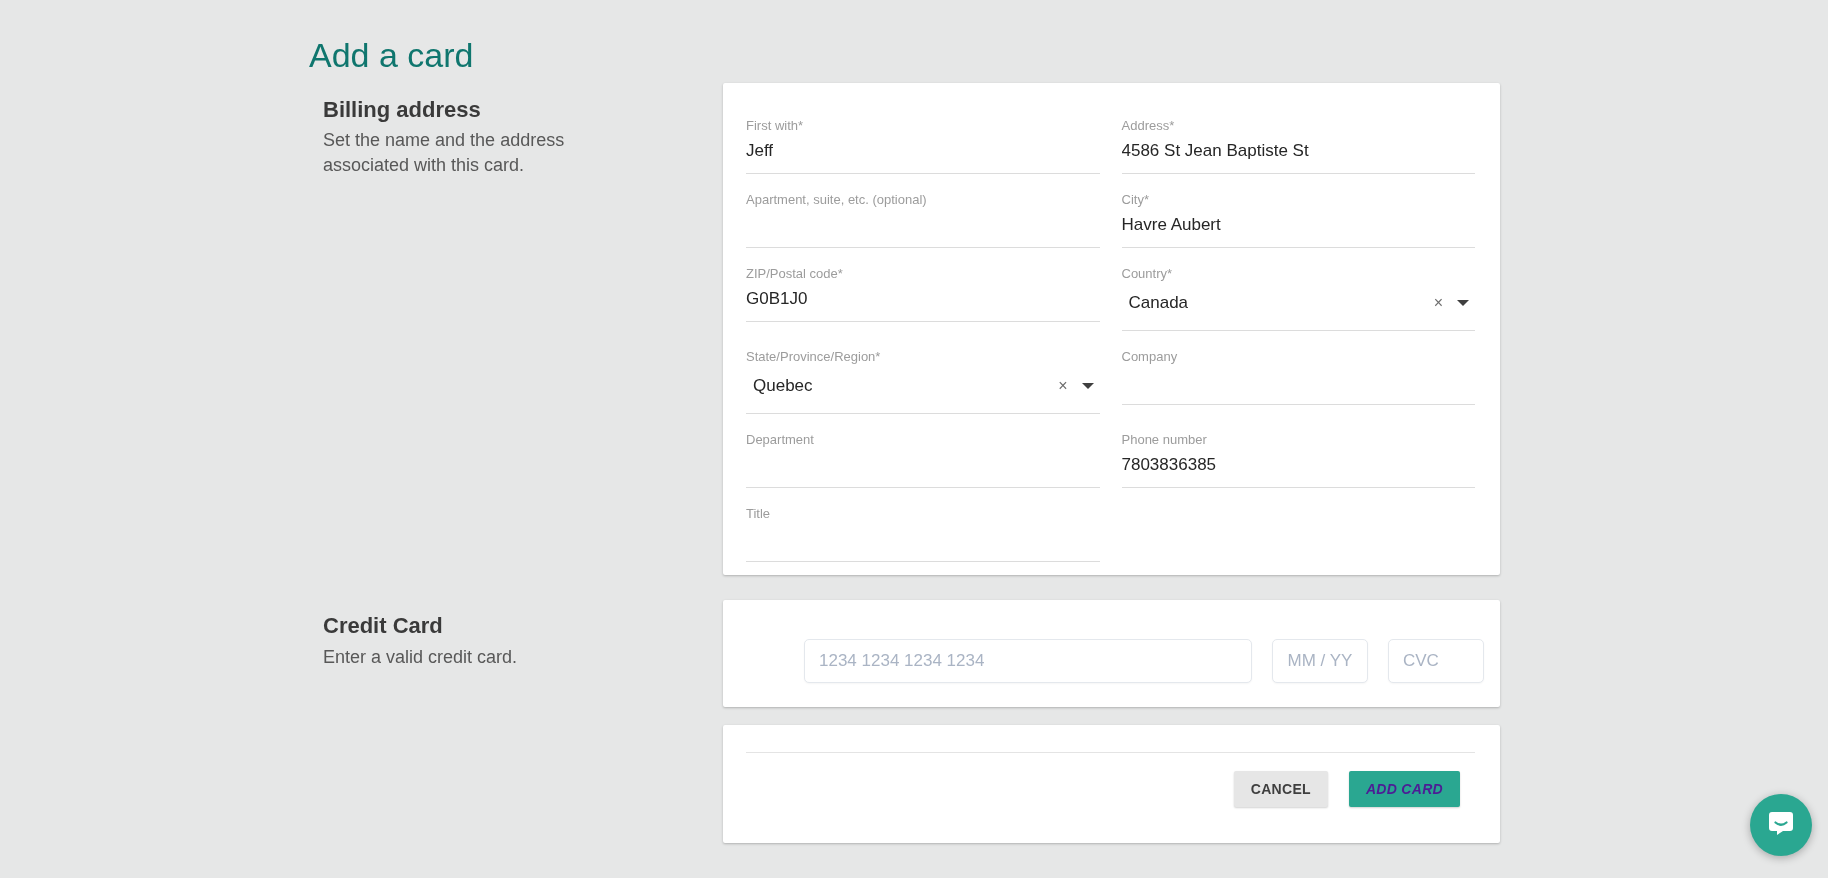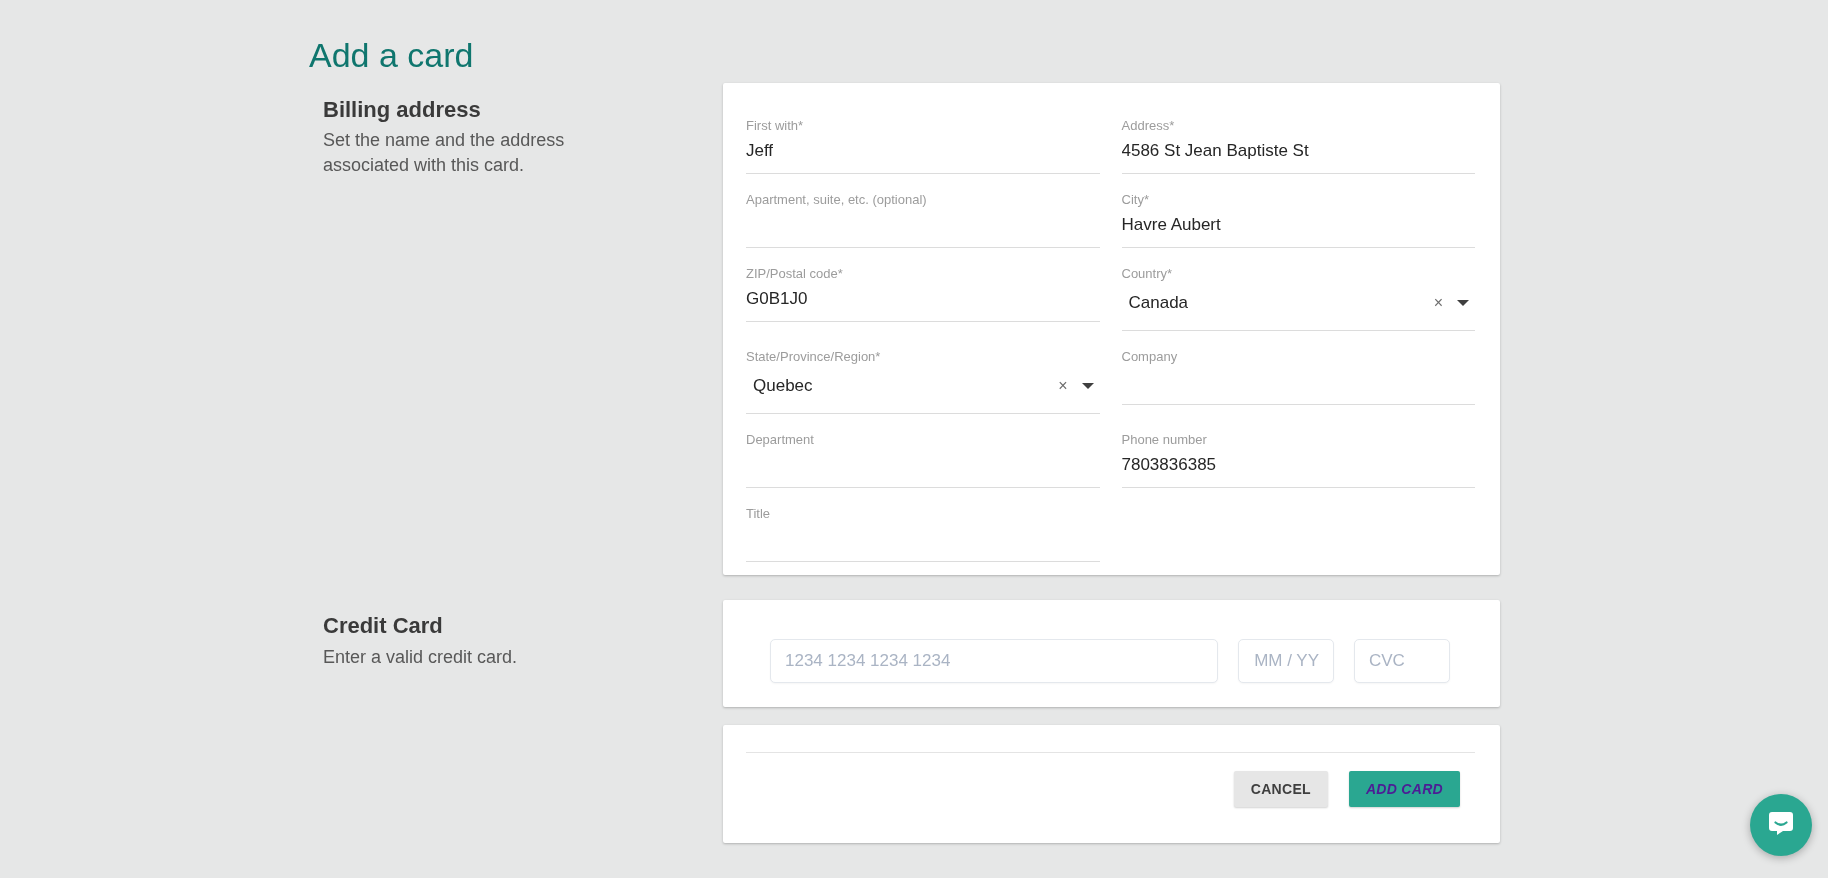--- a/index.html
+++ b/index.html
@@ -116,24 +116,25 @@
     height: 44px;
     border: 1px solid #e4e8ed;
     border-radius: 5px;
     background: #fff;
     box-shadow: 0 1px 2px rgba(0,0,0,0.04);
     font-family: "Liberation Sans", sans-serif;
     font-size: 17px;
     color: #30313d;
     padding: 0 14px;
     outline: none;
+    margin-left: 34px;
   }
   .cc-input::placeholder { color: #aab4c4; opacity: 1; }
   #cc-number { left: 47px;  width: 448px; }
-  #cc-exp    { left: 515px; width: 96px; text-align: right; }
+  #cc-exp    { left: 515px; width: 96px; text-align: center; }
   #cc-cvc    { left: 631px; width: 96px; }
 
   
   .divider {
     position: absolute;
     top: 27px; left: 23px; right: 25px;
     border-top: 1px solid #e4e4e4;
   }
   .btn-row {
     position: absolute;

